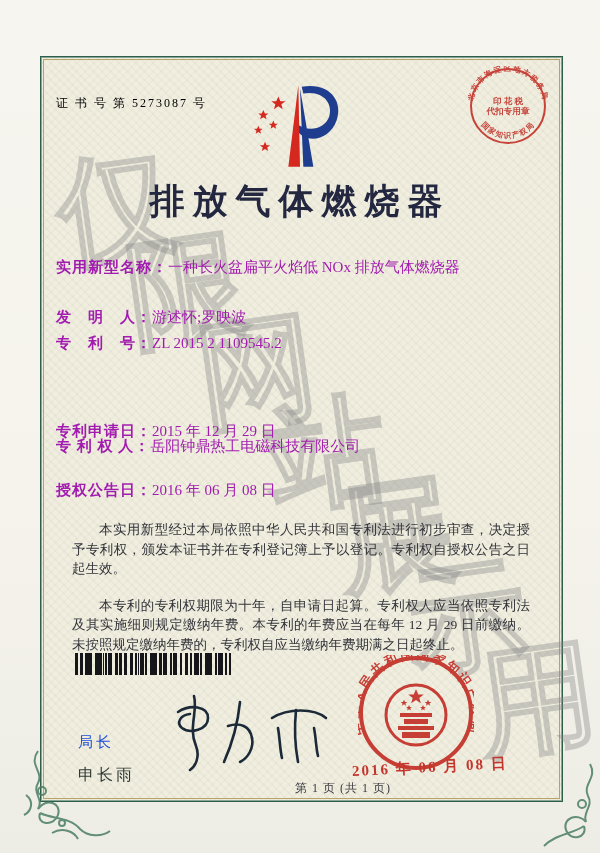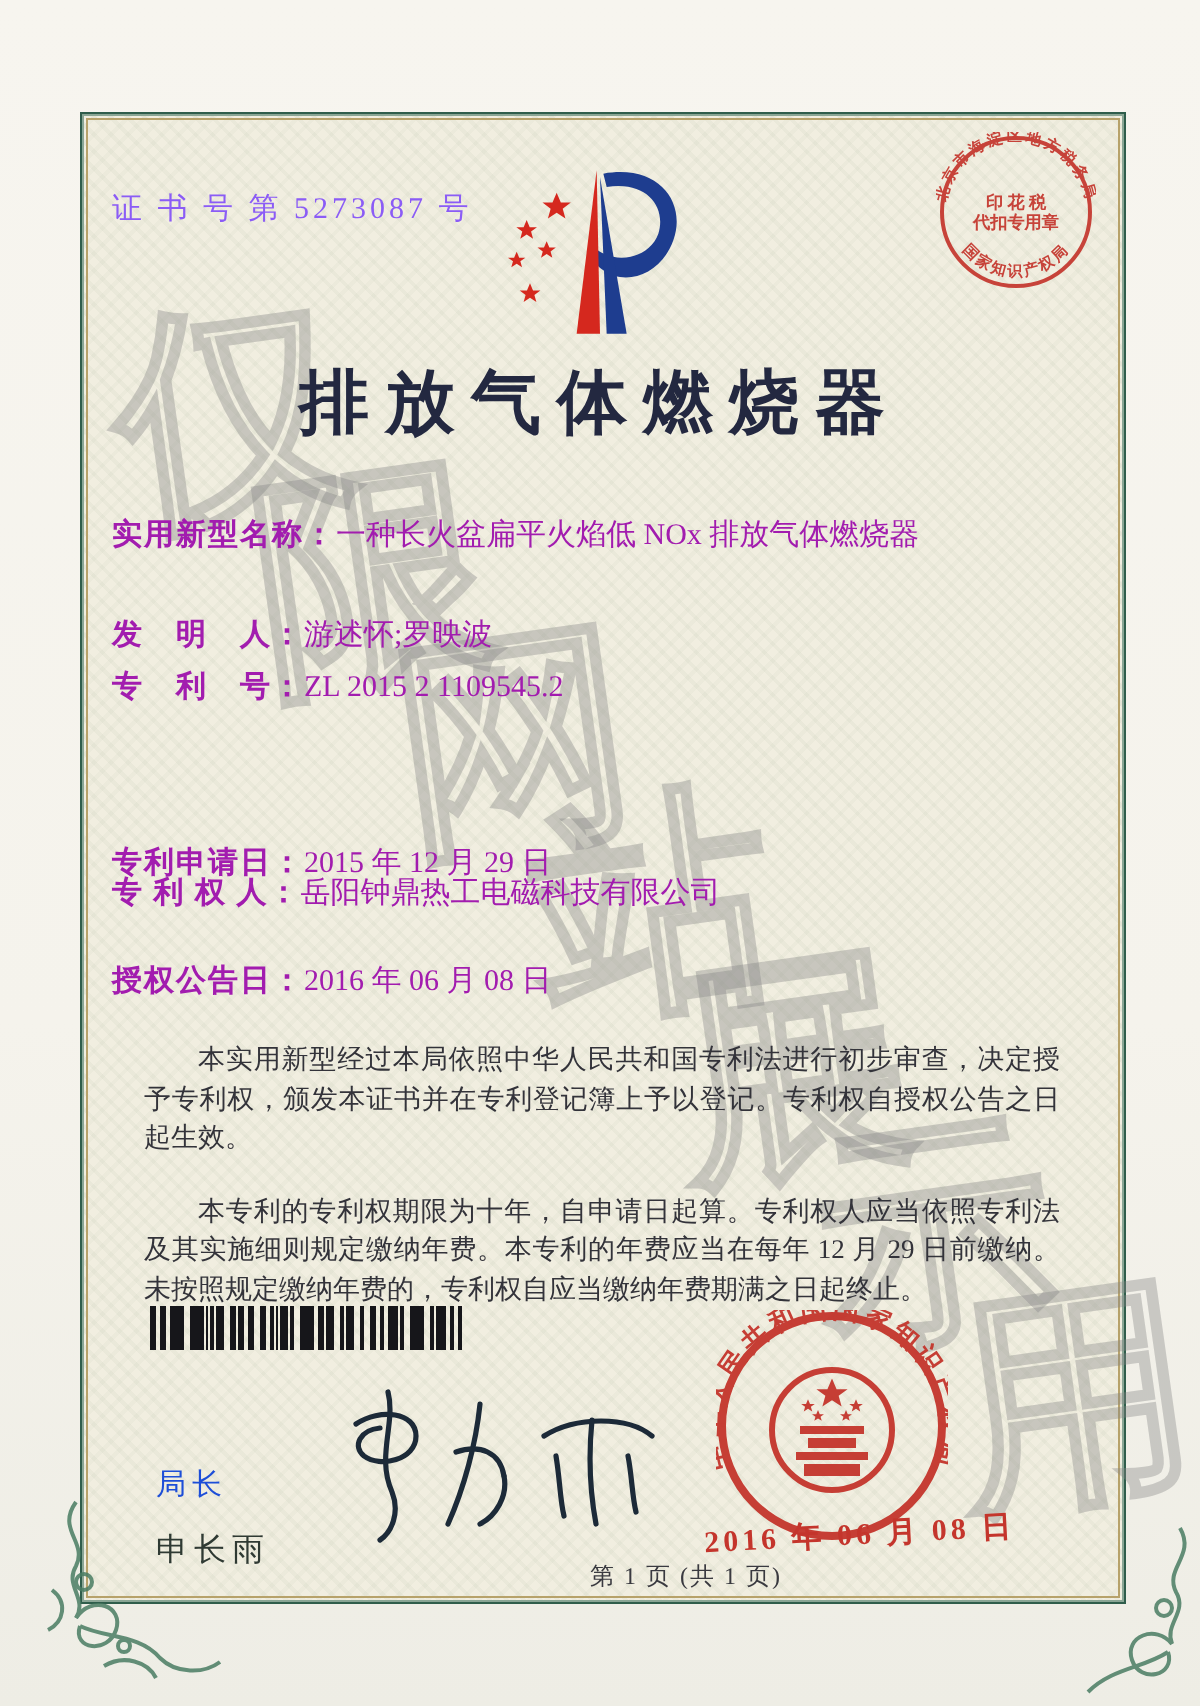--- a/index.html
+++ b/index.html
@@ -22,21 +22,21 @@
     content:"";position:absolute;inset:2px;border:1px solid #b7a26a;pointer-events:none;
   }
   
   .wm-char{
     position:absolute;font-size:118px;font-weight:bold;line-height:1;
     color:transparent;-webkit-text-stroke:2px rgba(135,135,135,.38);
     transform:rotate(-8deg);z-index:3;pointer-events:none;
     font-family:"Liberation Sans",sans-serif;
   }
   
-  .certno{position:absolute;left:56px;top:95px;font-size:15px;letter-spacing:2px;color:#8b5cf6;z-index:4;text-align:center;}
+  .certno{position:absolute;left:56px;top:95px;font-size:12px;letter-spacing:2px;color:#000000;z-index:4;text-align:center;}
   .logo{position:absolute;left:250px;top:80px;z-index:4;}
   .tax-stamp{position:absolute;left:468px;top:66px;z-index:5;opacity:.92;}
   .title{
     position:absolute;left:0;top:178px;width:600px;text-align:center;z-index:4;
     font-size:35px;font-weight:bold;letter-spacing:8px;color:#232840;
   }
   
   .fields{position:absolute;left:56px;top:258px;width:492px;z-index:4;}
   .frow{position:absolute;left:0;width:492px;font-size:15px;color:#a21caf;white-space:nowrap;}
   .frow .lab{font-weight:bold;letter-spacing:1px;}

